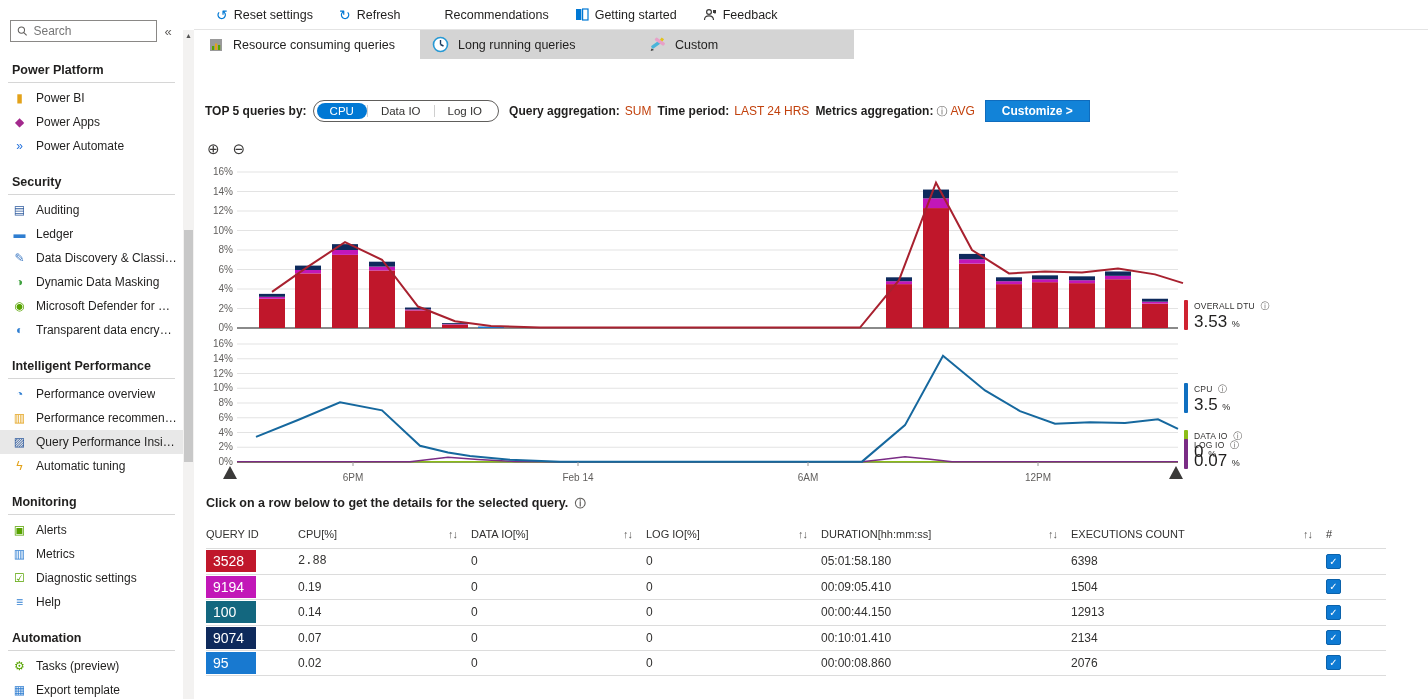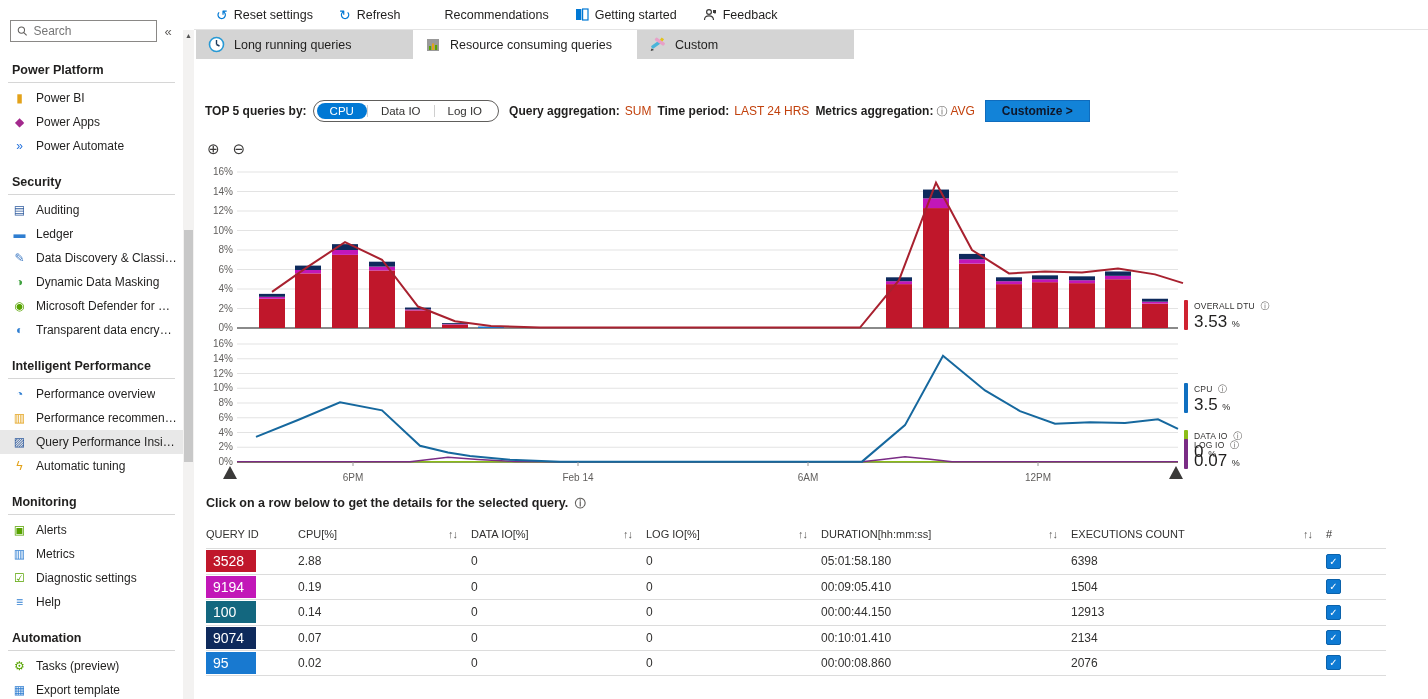--- a/index.html
+++ b/index.html
@@ -37,21 +37,21 @@
   .tab.inactive { width:217px; }
 
   #controls { position:absolute; left:11px; top:100px; display:flex; align-items:center; white-space:nowrap; }
   .ctl-label { font-weight:bold; font-size:12px; }
   .ctl-value { color:#c2410c; font-size:12px; margin-left:5px; }
   #pill-group { display:inline-flex; align-items:center; border:1px solid #605e5c; border-radius:12px; height:22px; margin:0 10px 0 6px; padding:0 3px; }
   .pill-opt { padding:2px 13px; font-size:11.5px; color:#323130; cursor:pointer; border-radius:10px; }
   .pill-opt.selected { background:#0078d4; color:#fff; }
   .pill-sep { width:1px; height:12px; background:#cfcfcf; }
   .info-glyph { color:#605e5c; font-size:11px; margin:0 3px; cursor:pointer; }
-  #customize-btn { margin-left:10px; background:#1283d8; border:1px solid #0f6cbd; color:#0f172a; font-weight:bold; font-size:12px; padding:3px 16px; cursor:pointer; font-family:inherit; }
+  #customize-btn { margin-left:10px; background:#1283d8; border:1px solid #0f6cbd; color:#ffffff; font-weight:bold; font-size:12px; padding:3px 16px; cursor:pointer; font-family:inherit; }
 
   #zoom-tools { position:absolute; left:13px; top:140px; display:flex; gap:13px; font-size:15px; color:#3b3a39; }
   #zoom-tools span { cursor:pointer; }
 
   .chart-svg { position:absolute; left:6px; }
   #chart-top { top:163px; }
   #chart-bottom { top:333px; }
 
   .legend { position:absolute; display:flex; gap:6px; }
   .legend-bar { width:4px; border-radius:1px; }
@@ -225,36 +225,36 @@
         <svg width="14" height="13" viewBox="0 0 14 13">
           <circle cx="6" cy="4" r="2.4" fill="none" stroke="#3b3a39" stroke-width="1.2"></circle>
           <path d="M1.5 12 Q1.5 7.8 6 7.8 Q10.5 7.8 10.5 12" fill="none" stroke="#3b3a39" stroke-width="1.2"></path>
           <path d="M10 2 h3 v3 l-1.5 1 v-1 h-1.5 z" fill="#3b3a39"></path>
         </svg>
         <span>Feedback</span>
       </div>
     </div>
 
     <div id="tabstrip">
-      <div class="tab inactive">
-        <svg width="17" height="17" viewBox="0 0 17 17">
-          <circle cx="8.5" cy="8.5" r="7" fill="#fff" stroke="#2899d4" stroke-width="1.6"></circle>
-          <line x1="8.5" y1="8.5" x2="8.5" y2="4" stroke="#1b3a5c" stroke-width="1.4"></line>
-          <line x1="8.5" y1="8.5" x2="11.5" y2="10" stroke="#1b3a5c" stroke-width="1.4"></line>
-        </svg>
-        <span>Long running queries</span>
-      </div>
       <div class="tab active">
         <svg width="16" height="16" viewBox="0 0 16 16">
           <rect x="2" y="2" width="12" height="12" fill="#9a9a9a"></rect>
           <rect x="4" y="9" width="2.2" height="4" fill="#57a300"></rect>
           <rect x="7" y="6.5" width="2.2" height="6.5" fill="#e3a21a"></rect>
           <rect x="10" y="8" width="2.2" height="5" fill="#57a300"></rect>
         </svg>
         <span>Resource consuming queries</span>
+      </div>
+      <div class="tab inactive">
+        <svg width="17" height="17" viewBox="0 0 17 17">
+          <circle cx="8.5" cy="8.5" r="7" fill="#fff" stroke="#2899d4" stroke-width="1.6"></circle>
+          <line x1="8.5" y1="8.5" x2="8.5" y2="4" stroke="#1b3a5c" stroke-width="1.4"></line>
+          <line x1="8.5" y1="8.5" x2="11.5" y2="10" stroke="#1b3a5c" stroke-width="1.4"></line>
+        </svg>
+        <span>Long running queries</span>
       </div>
       <div class="tab inactive">
         <svg width="17" height="17" viewBox="0 0 17 17">
           <rect x="2" y="7" width="11" height="3.4" rx="1" transform="rotate(-35 7 9)" fill="#49b4d9"></rect>
           <rect x="5" y="3.5" width="11" height="3.4" rx="1" transform="rotate(35 10 6)" fill="#e8a0c8"></rect>
           <path d="M2.5 12.5 l2.6 1.6 -3.4 1z" fill="#3b3a39"></path>
           <rect x="11.5" y="2" width="3" height="3" fill="#e3c21a" transform="rotate(35 13 3.5)"></rect>
         </svg>
         <span>Custom</span>
       </div>
@@ -446,21 +446,21 @@
             <span class="sort-icon">↑↓</span>
           </div>
           <div class="t-cell" style="width: 48px; flex: 0 0 48px;">
             <span>#</span>
           </div>
         </div>
         <div class="t-row">
           <div class="t-cell" style="flex: 0 0 92px;">
             <span class="qbadge" style="background: rgb(192, 23, 43);">3528</span>
           </div>
-          <div class="t-cell" style="flex: 0 0 173px;">2.88</div>
+          <div class="t-cell" style="flex: 0 0 173px; font-family: Liberation Mono, monospace;">2.88</div>
           <div class="t-cell" style="flex: 0 0 175px;">0</div>
           <div class="t-cell" style="flex: 0 0 175px;">0</div>
           <div class="t-cell" style="flex: 0 0 250px;">05:01:58.180</div>
           <div class="t-cell" style="flex: 0 0 255px;">6398</div>
           <div class="t-cell" style="flex: 0 0 48px;">
             <span class="checkbox">✓</span>
           </div>
         </div>
         <div class="t-row">
           <div class="t-cell" style="flex: 0 0 92px;">

